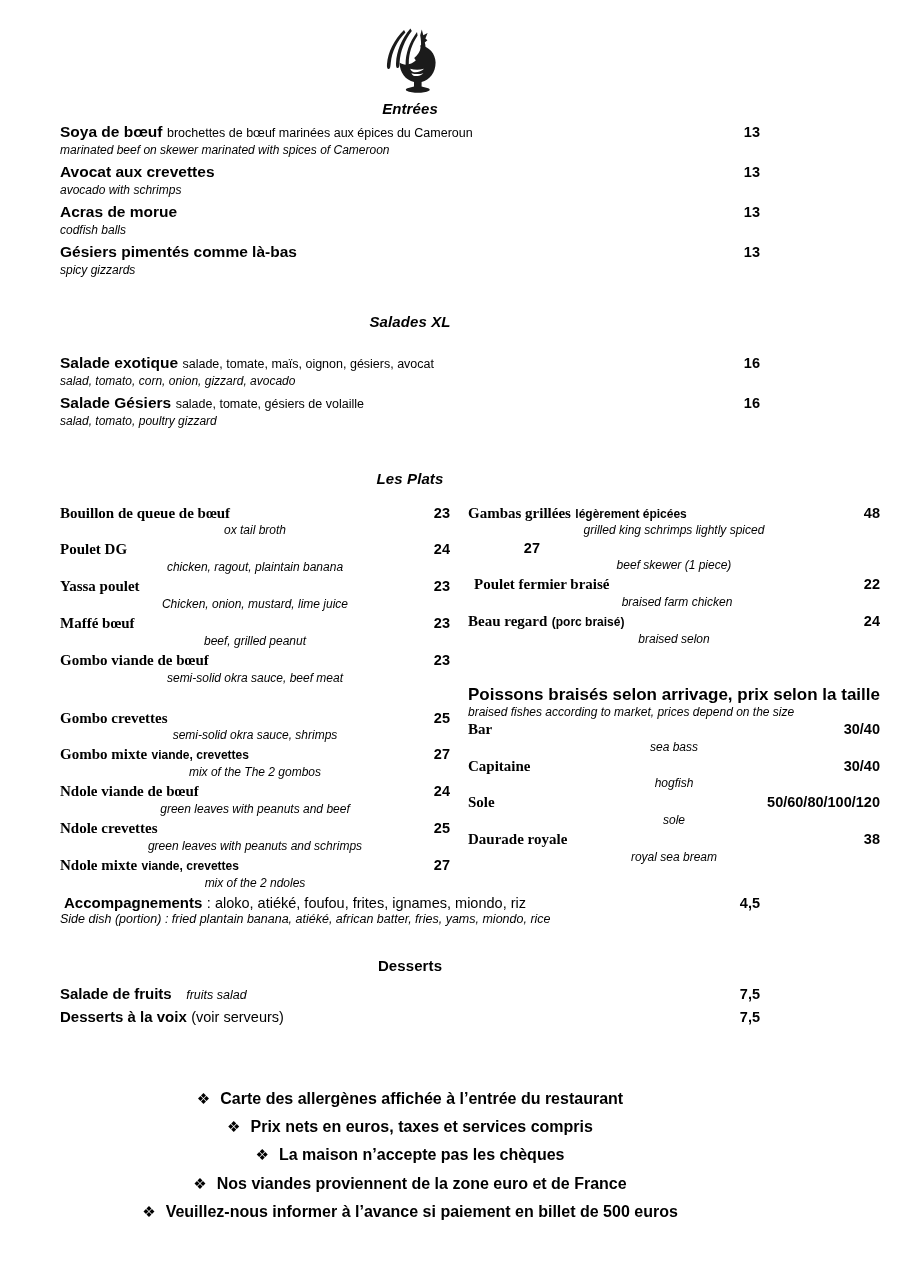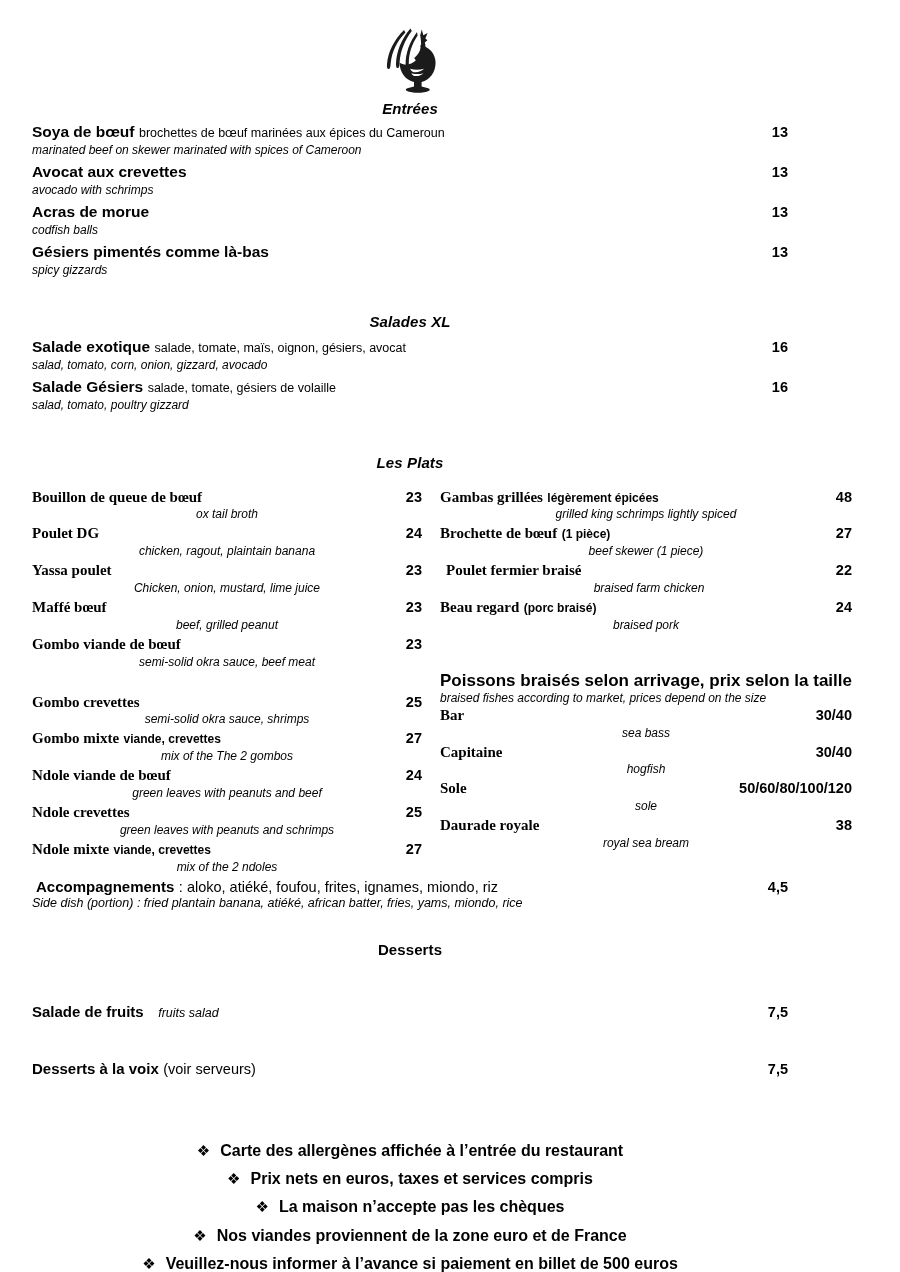--- a/index.html
+++ b/index.html
@@ -14,21 +14,21 @@
     font-family: "Liberation Sans", sans-serif;
     color: #000000;
     position: relative;
     overflow: hidden;
   }
   .page {
     position: relative;
     width: 820px;
     height: 1272px;
     box-sizing: border-box;
-    padding: 0 32px;
+    padding: 0 60px;
   }
 
   
   .logo-wrap {
     padding-top: 26px;
     text-align: center;
     height: 74px;
   }
   .logo-wrap svg { display: inline-block; }
 
@@ -128,21 +128,21 @@
   .accomp .lead {
     font-weight: bold;
     font-size: 15px;
     padding-left: 4px;
   }
   .accomp .list { font-size: 14.5px; }
   .accomp .trans { font-size: 12.5px; }
 
   
   .block-desserts { margin-top: 30px; }
-  .block-desserts .row { line-height: 1.45; margin-top: 34px; }
+  .block-desserts .row { line-height: 1.45; }
   .dessert-name { font-weight: bold; font-size: 15px; }
   .dessert-sub  { font-style: italic; font-size: 12.5px; padding-left: 10px; }
   .dessert-sub2 { font-size: 14.5px; font-weight: normal; }
 
   
   .notes {
     margin-top: 56px;
     text-align: center;
   }
   .note-line {
@@ -226,21 +226,21 @@
         <div class="price">13</div>
       </div>
       <div class="trans">spicy gizzards</div>
     </div>
 
   </div>
 
   <div style="height:32px"></div>
   <div class="section-heading">Salades XL</div>
 
-  <div class="block-salades" style="margin-top:6px">
+  <div class="block-salades" style="margin-top:22px">
 
     <div class="item">
       <div class="row">
         <div class="row-main">
           <span class="name">Salade exotique</span>
           <span class="sub">salade, tomate, maïs, oignon, gésiers, avocat</span>
         </div>
         <div class="price">16</div>
       </div>
       <div class="trans">salad, tomato, corn, onion, gizzard, avocado</div>
@@ -364,24 +364,20 @@
             <span class="name">Gambas grillées</span>
             <span class="sub-bold">légèrement épicées</span>
           </div>
           <div class="price">48</div>
         </div>
         <div class="trans">grilled king schrimps lightly spiced</div>
       </div>
 
       <div class="pitem">
         <div class="row">
-          <div class="row-main">
-            <span class="name">Brochette de bœuf</span>
-            <span class="sub-bold">(1 pièce)</span>
-          </div>
           <div class="price">27</div>
         </div>
         <div class="trans">beef skewer (1 piece)</div>
       </div>
 
       <div class="pitem indent">
         <div class="row">
           <div class="row-main"><span class="name">Poulet fermier braisé</span></div>
           <div class="price">22</div>
         </div>
@@ -389,21 +385,21 @@
       </div>
 
       <div class="pitem">
         <div class="row">
           <div class="row-main">
             <span class="name">Beau regard</span>
             <span class="sub-bold">(porc braisé)</span>
           </div>
           <div class="price">24</div>
         </div>
-        <div class="trans">braised pork</div>
+        <div class="trans">braised selon</div>
       </div>
 
       <div style="height:37px"></div>
 
       <div>
         <div class="fish-head">Poissons braisés selon arrivage,  prix selon la taille</div>
         <div class="fish-head-trans">braised fishes according to market, prices depend on  the size</div>
 
         <div class="pitem">
           <div class="row">

